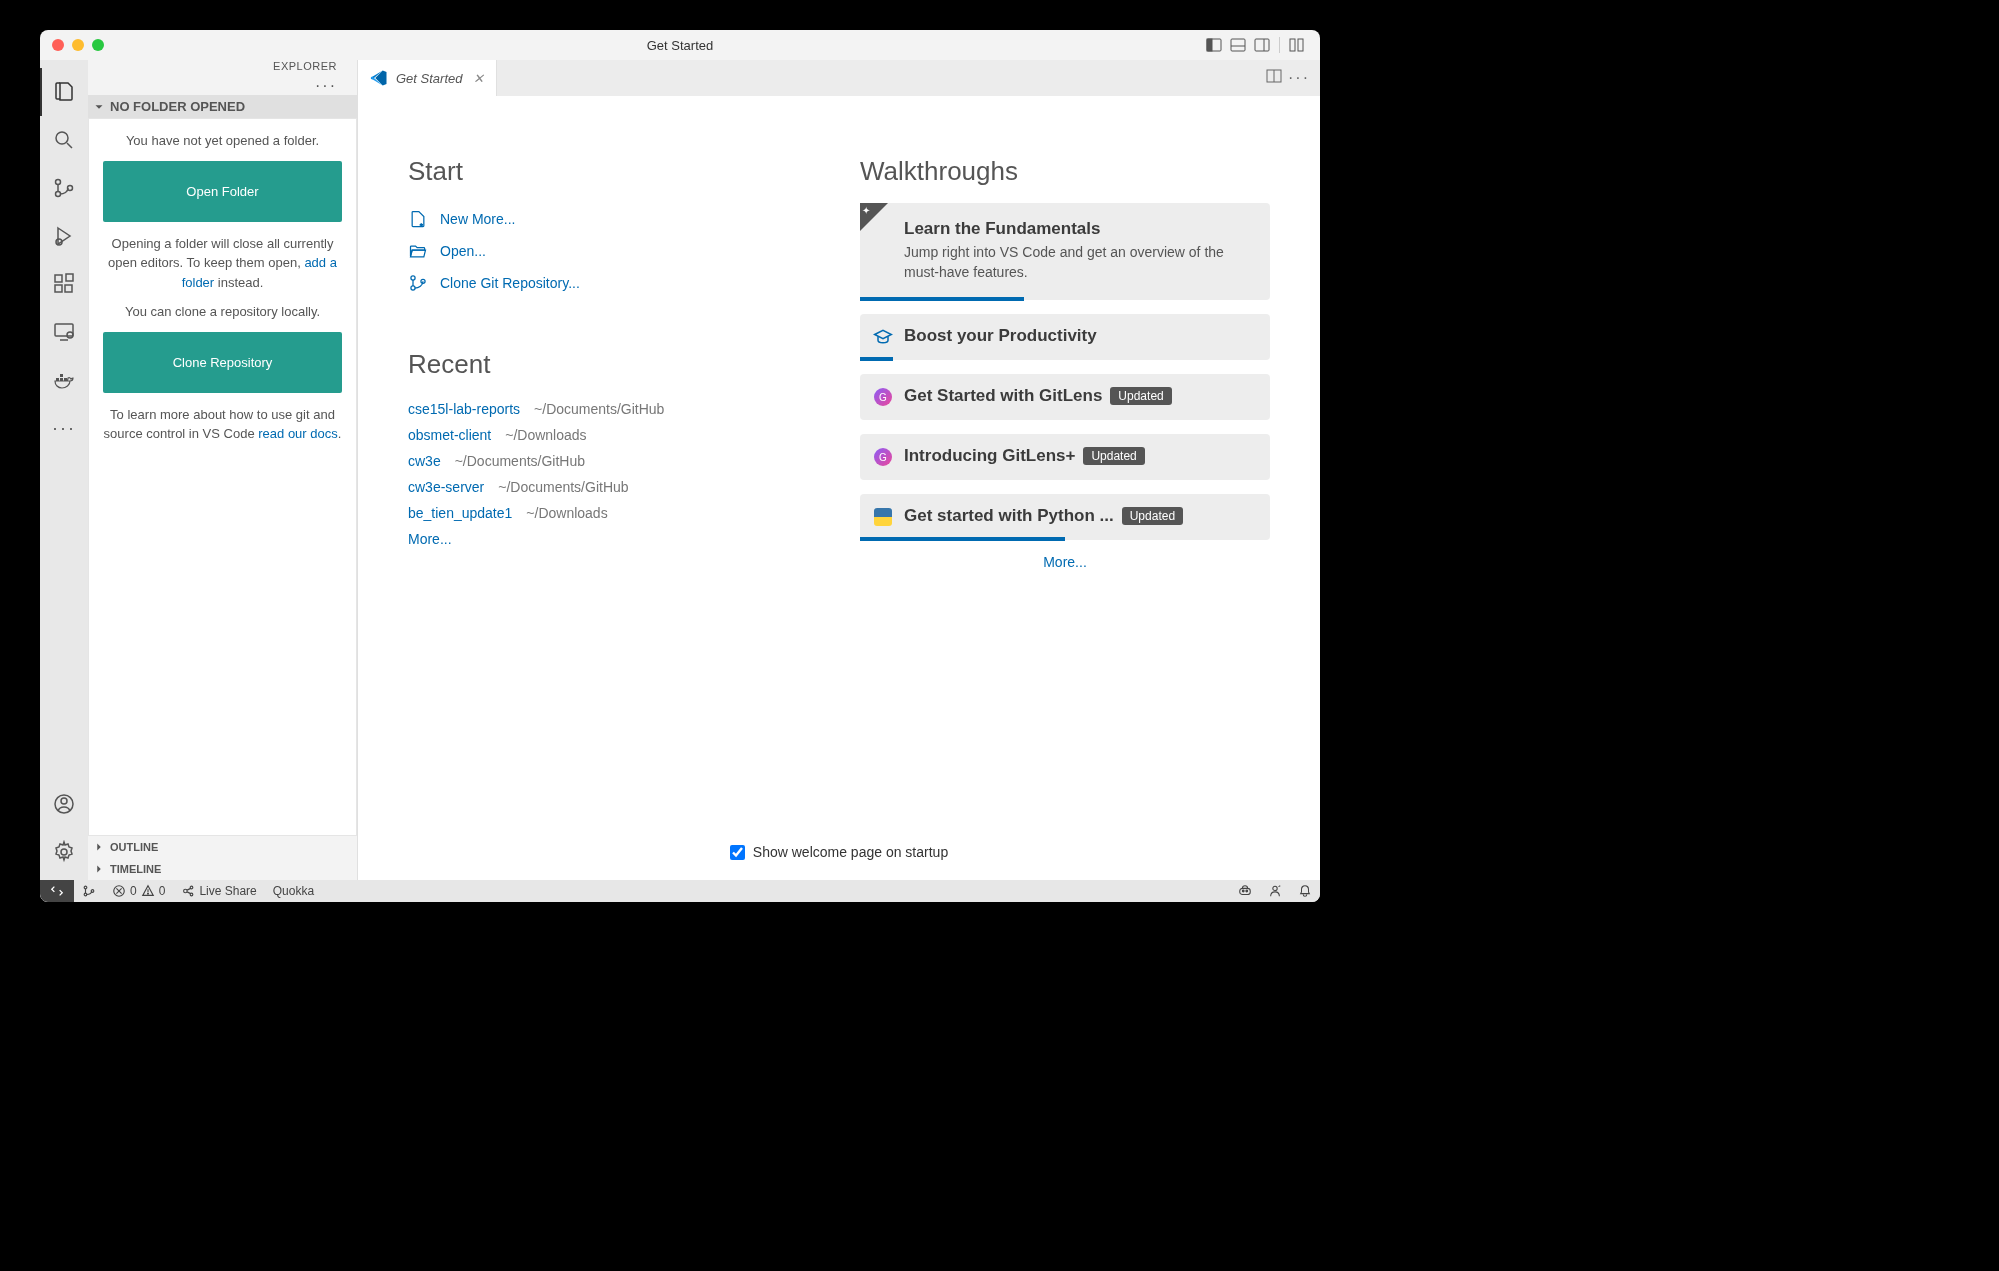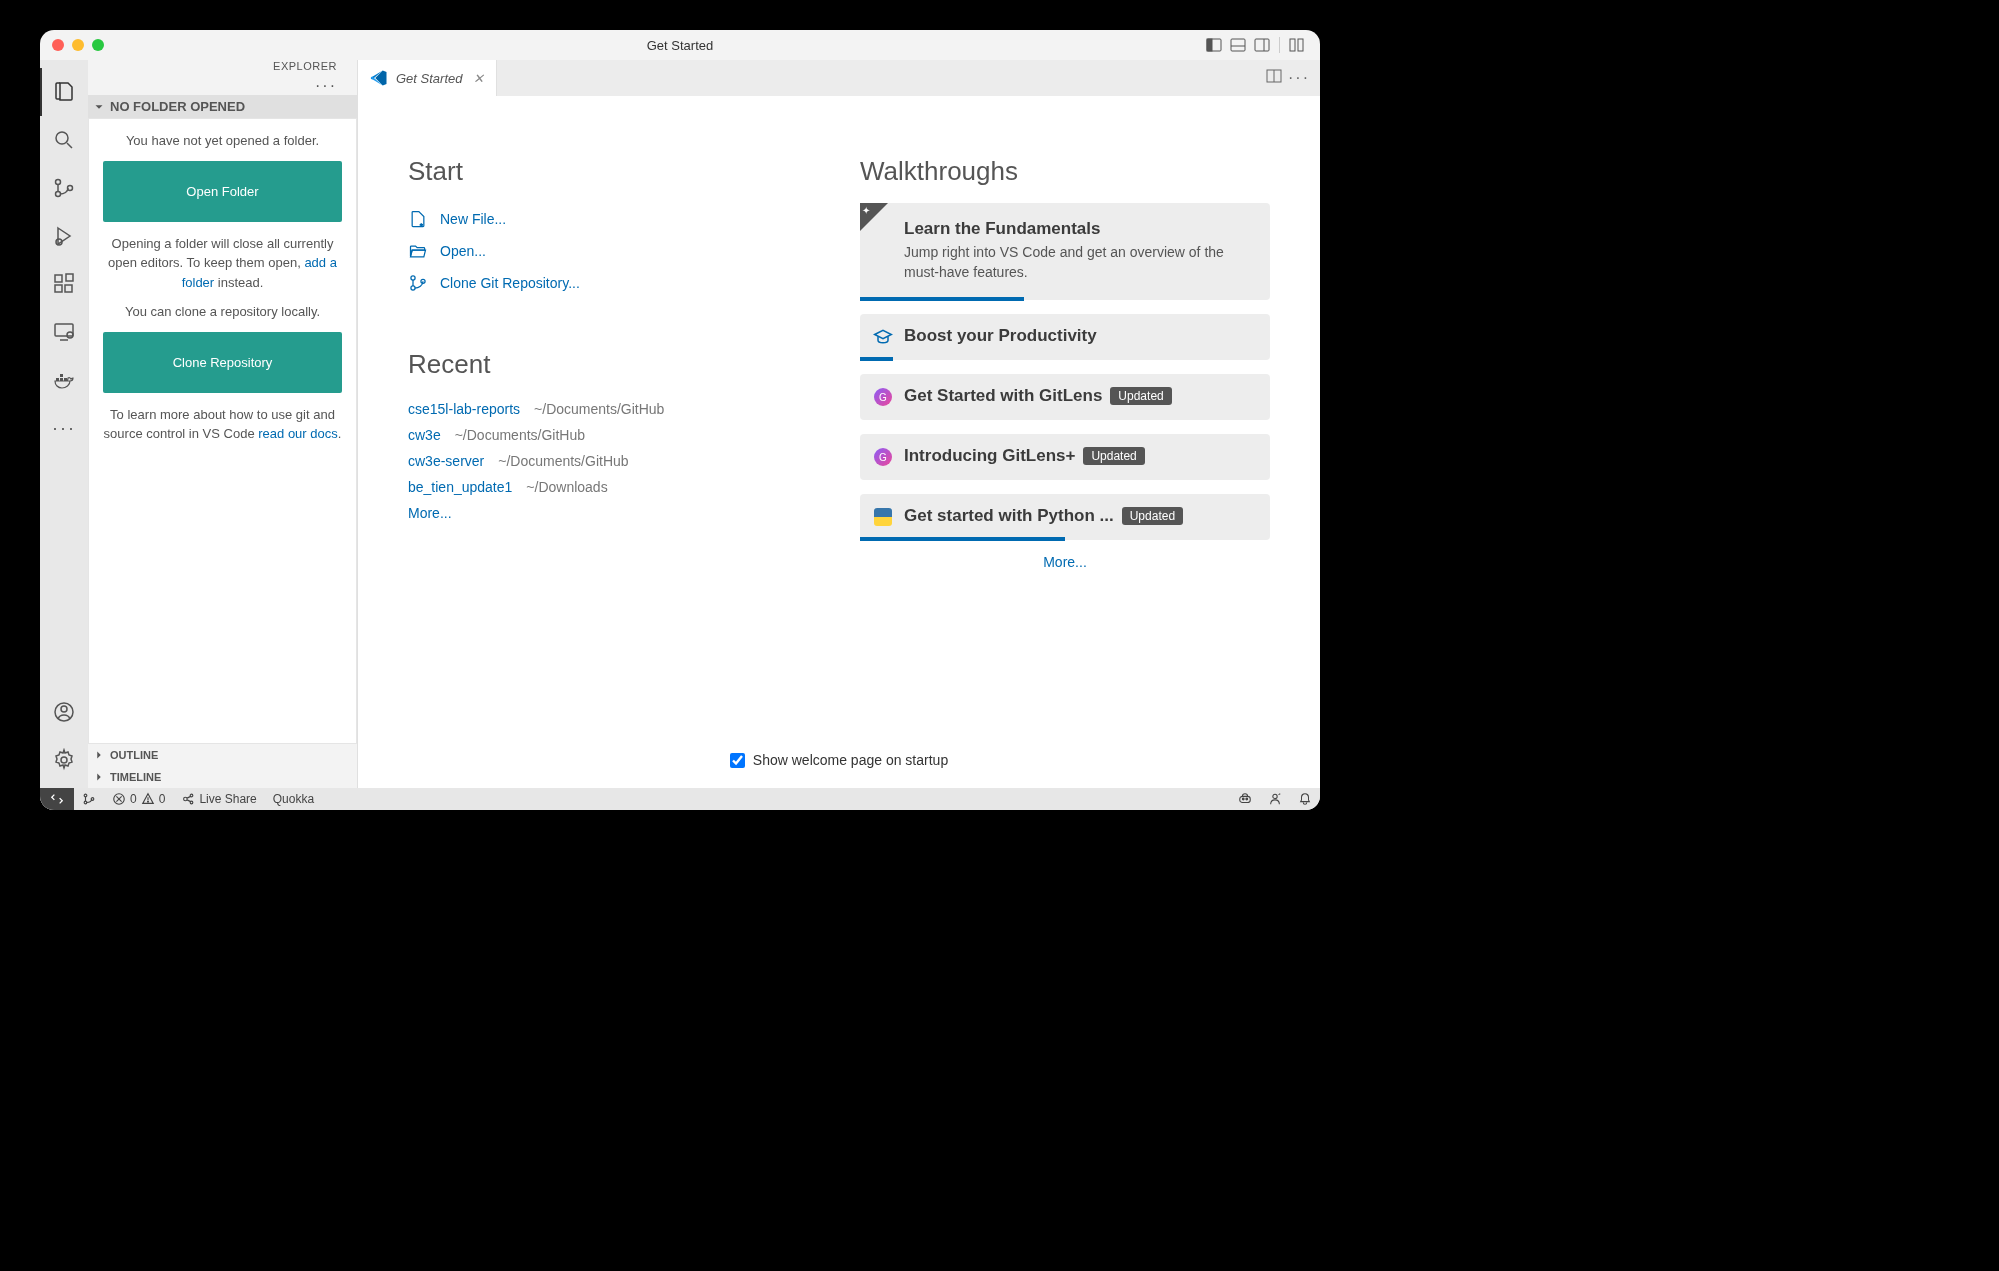--- a/index.html
+++ b/index.html
@@ -1,17 +1,17 @@
 <!DOCTYPE html>
 <html><head>
 <meta charset="utf-8">
 <style>
 * { margin: 0; padding: 0; box-sizing: border-box; font-family: -apple-system, BlinkMacSystemFont, "Segoe UI", sans-serif; }
 body { background: #000; padding: 30px 40px; }
-.window { width: 1280px; height: 780px; background: #f3f3f3; border-radius: 14px; overflow: hidden; box-shadow: 0 20px 60px rgba(0,0,0,0.5); display: flex; flex-direction: column; }
+.window { width: 1280px; height: 872px; background: #f3f3f3; border-radius: 8px; overflow: hidden; box-shadow: 0 20px 60px rgba(0,0,0,0.5); display: flex; flex-direction: column; }
 .titlebar { height: 30px; display: flex; align-items: center; padding: 0 12px; position: relative; }
 .traffic-lights { display: flex; gap: 8px; }
 .tl { width: 12px; height: 12px; border-radius: 50%; }
 .tl.red { background: #ff5f57; }
 .tl.yellow { background: #febc2e; }
 .tl.green { background: #28c840; }
 .title-text { position: absolute; left: 50%; transform: translateX(-50%); font-size: 13px; color: #333; }
 .title-actions { margin-left: auto; display: flex; gap: 2px; align-items: center; }
 .title-action { width: 22px; height: 22px; display: flex; align-items: center; justify-content: center; color: #555; }
 .title-action svg { width: 16px; height: 16px; }
@@ -245,21 +245,21 @@
       </div>
 
       <div class="welcome">
         <div class="wcol">
           <h2 class="wheading">Start</h2>
           <div class="start-item">
             <svg viewBox="0 0 24 24" fill="none" stroke="currentColor" stroke-width="1.5">
                 <path d="M13 3H6a1 1 0 00-1 1v16a1 1 0 001 1h12a1 1 0 001-1V9l-6-6z"></path>
                 <path d="M16 17v4M14 19h4" stroke-width="2"></path>
               </svg>
-            <span>New File...</span>
+            <span>New More...</span>
           </div>
           <div class="start-item">
             <svg viewBox="0 0 24 24" fill="none" stroke="currentColor" stroke-width="1.5">
                 <path d="M3 7a1 1 0 011-1h5l2 2h8a1 1 0 011 1v2H5l-2 7V7z"></path>
                 <path d="M5 11h16l-2 8H3z"></path>
               </svg>
             <span>Open...</span>
           </div>
           <div class="start-item">
             <svg viewBox="0 0 24 24" fill="none" stroke="currentColor" stroke-width="1.5">
@@ -268,20 +268,21 @@
                 <circle cx="18" cy="10" r="2.5"></circle>
                 <path d="M6 8.5v7M8 18c5 0 10-3 10-8"></path>
               </svg>
             <span>Clone Git Repository...</span>
           </div>
 
           <div class="recent-section">
             <h2 class="wheading">Recent</h2>
             <div class="recent-list" id="recent-list">
                 <div class="recent-item"><span class="name">cse15l-lab-reports</span><span class="path">~/Documents/GitHub</span></div>
+                <div class="recent-item"><span class="name">obsmet-client</span><span class="path">~/Downloads</span></div>
                 <div class="recent-item"><span class="name">cw3e</span><span class="path">~/Documents/GitHub</span></div>
                 <div class="recent-item"><span class="name">cw3e-server</span><span class="path">~/Documents/GitHub</span></div>
                 <div class="recent-item"><span class="name">be_tien_update1</span><span class="path">~/Downloads</span></div>
               </div>
             <div class="more-link">More...</div>
           </div>
         </div>
 
         <div class="wcol">
           <h2 class="wheading">Walkthroughs</h2>

